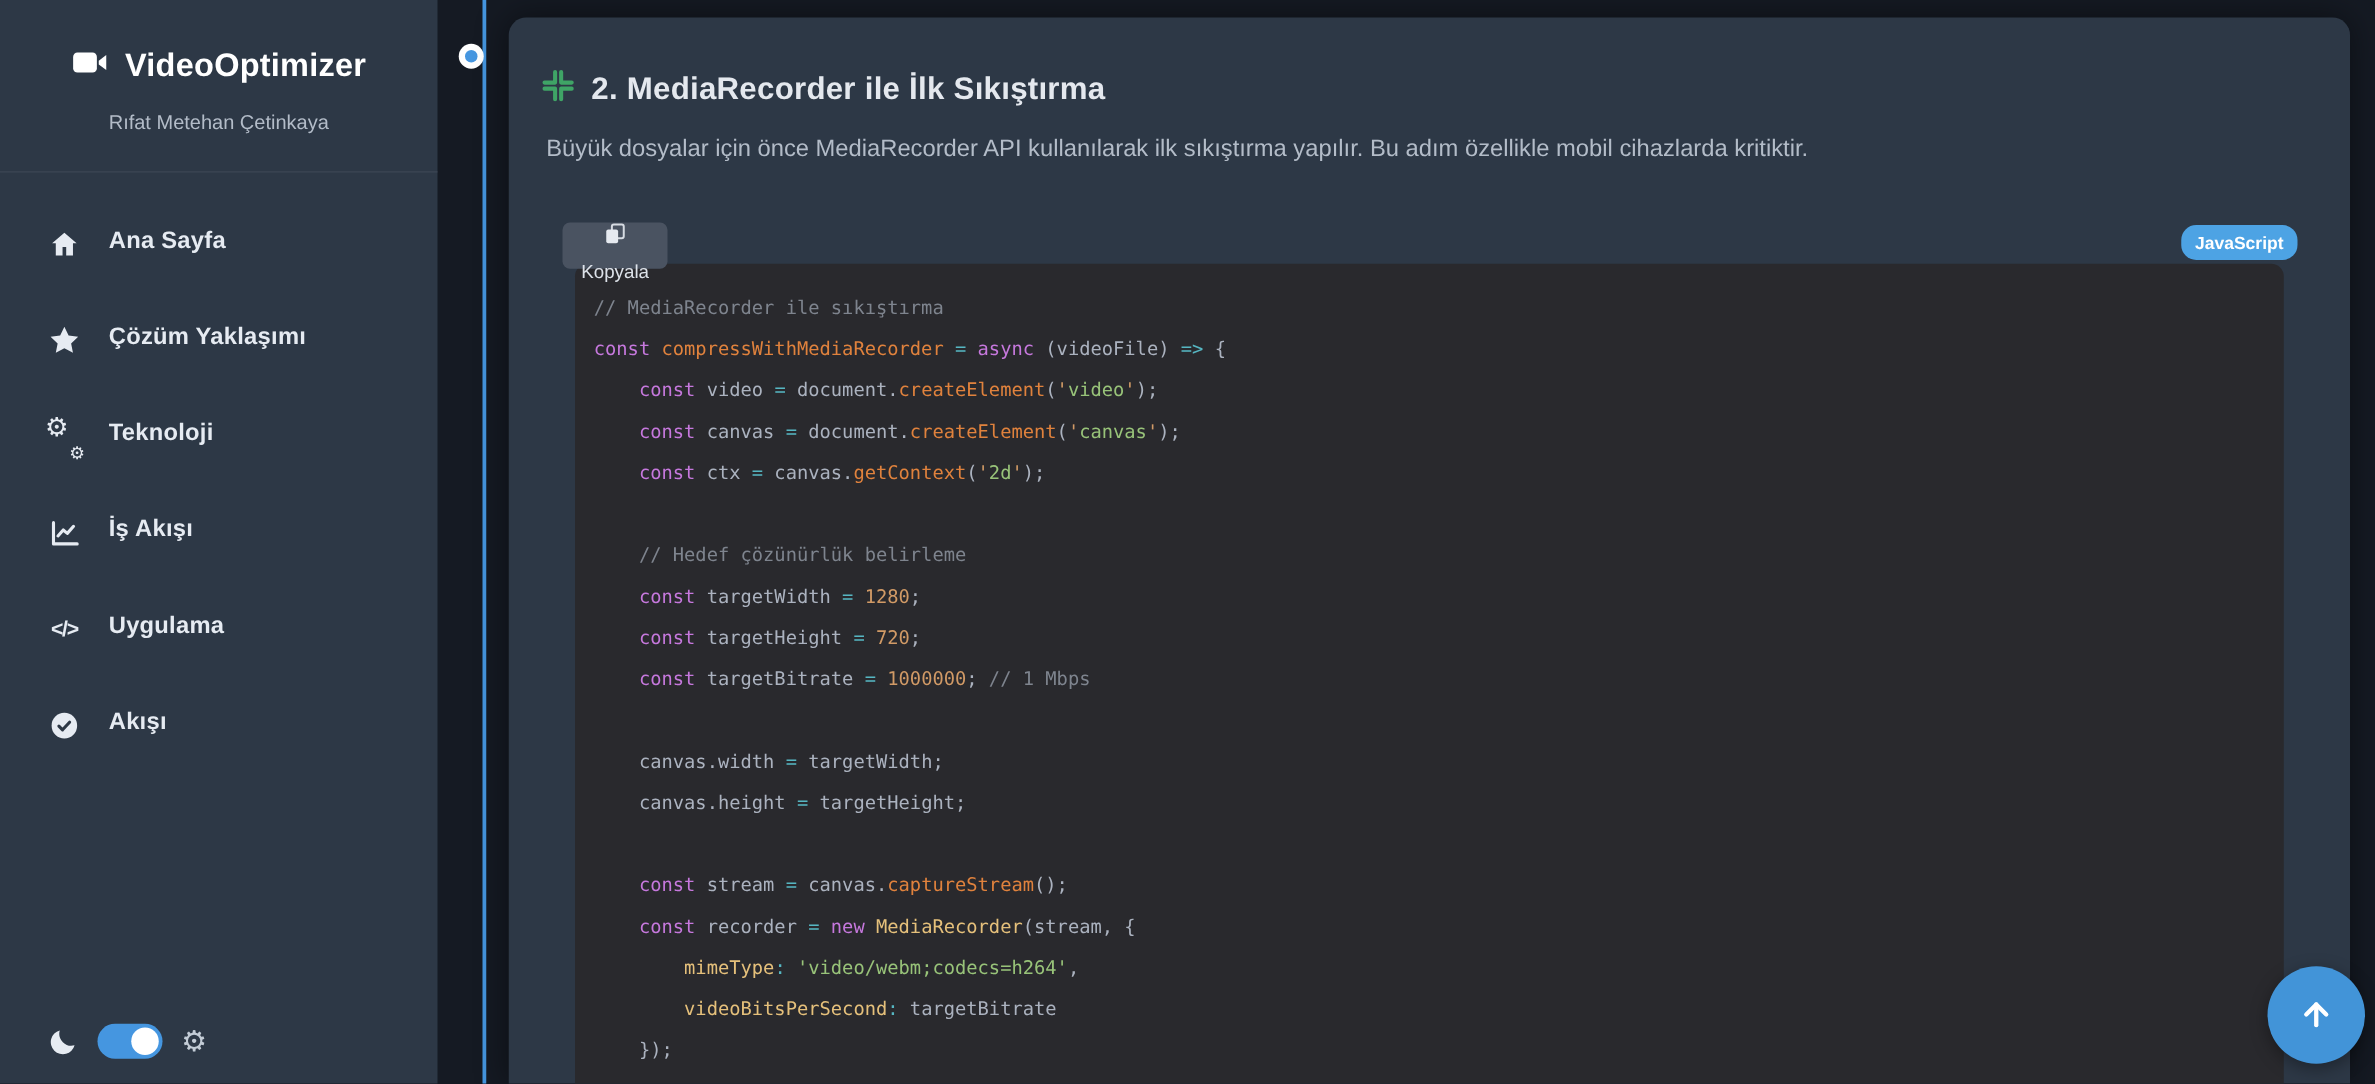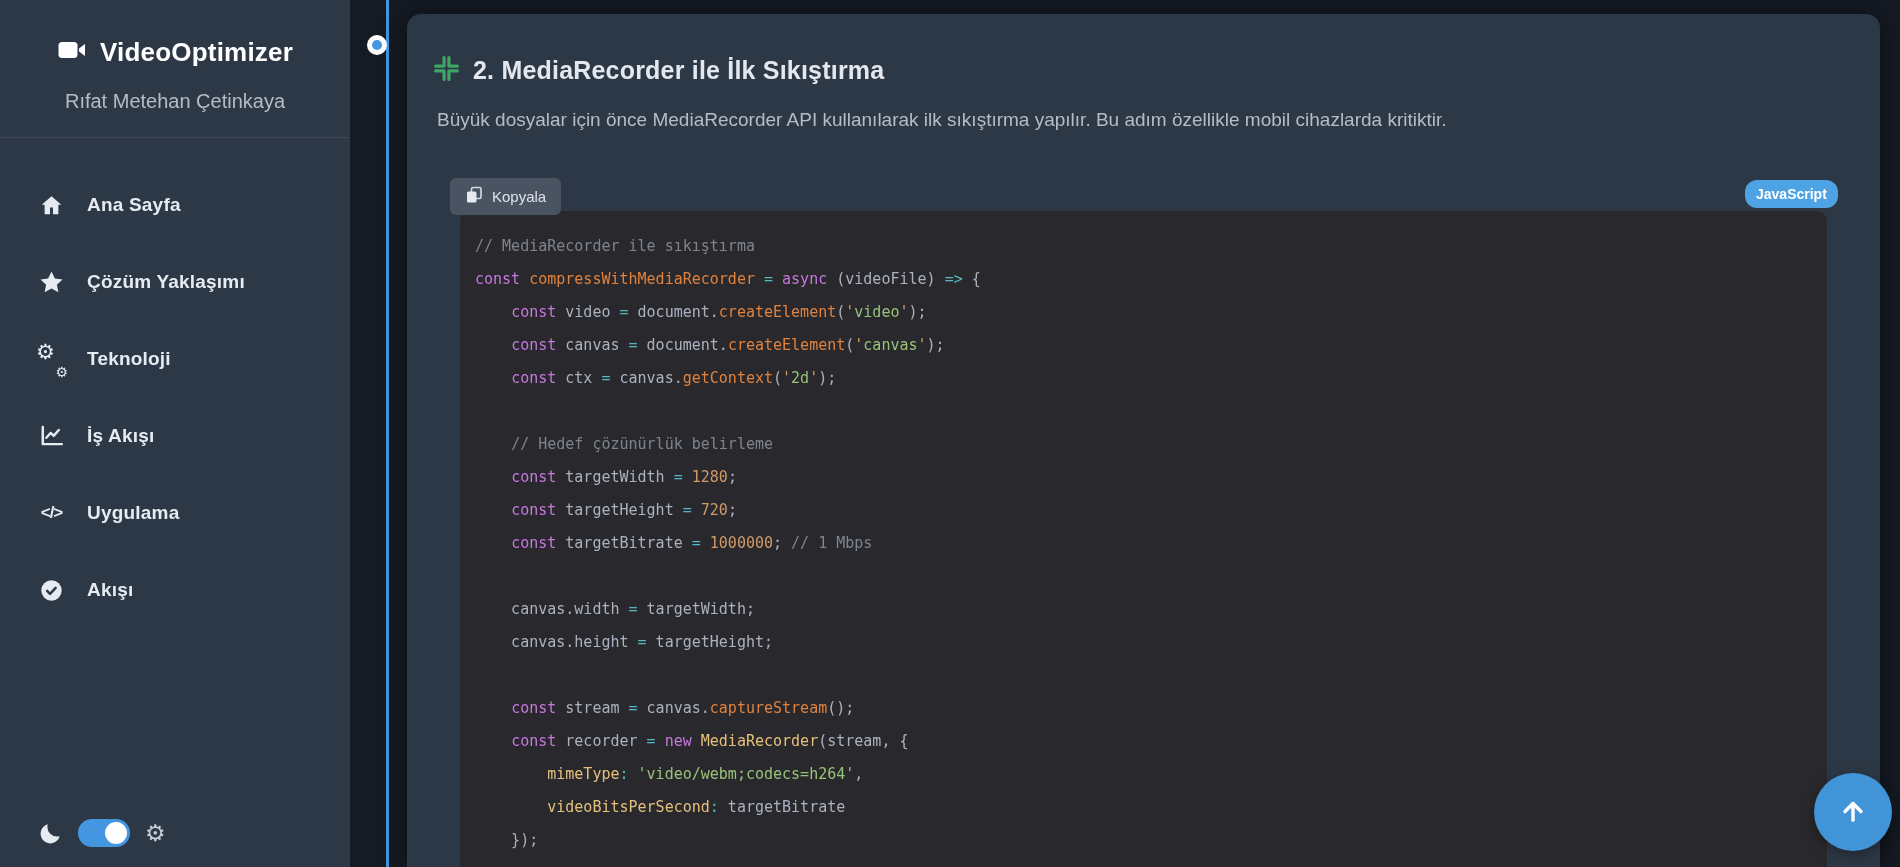--- a/index.html
+++ b/index.html
@@ -3,24 +3,24 @@
 <meta charset="utf-8">
 <style>
   * { margin:0; padding:0; box-sizing:border-box; }
   html,body { width:1900px; height:867px; overflow:hidden; background:var(--page_bg,#151a23); font-family:"Liberation Sans",sans-serif; }
   .stage { position:relative; width:1900px; height:867px; background:var(--page_bg,#151a23); }
 
   
   .sidebar { position:absolute; left:0; top:0; width:350px; height:867px; background:var(--sidebar_bg,#2d3846); z-index:3; }
   .brand-row { position:absolute; top:30px; left:0; width:100%; height:44px; display:flex; align-items:center; justify-content:center; gap:13px; }
   .brand-title { font-size:26px; font-weight:700; color:#ffffff; letter-spacing:.2px; }
-  .author { position:absolute; top:90px; left:0; width:100%; text-align:center; font-size:20px; color:var(--text_secondary,#b3bcc8); }
+  .author { position:absolute; top:90px; left:0; width:100%; text-align:center; font-size:16px; color:var(--text_secondary,#b3bcc8); }
   .divider { position:absolute; top:137px; left:0; width:100%; height:1px; background:var(--divider,#3d4654); }
   .nav { position:absolute; top:182px; left:0; width:100%; display:flex; flex-direction:column; gap:31px; }
-  .nav-item { height:46px; display:flex; align-items:center; gap:22px; padding-left:38px; cursor:pointer; color:var(--text_primary,#e6ebf2); }
+  .nav-item { height:46px; display:flex; align-items:flex-start; gap:22px; padding-left:38px; cursor:pointer; color:var(--text_primary,#e6ebf2); }
   .nav-ico { width:27px; height:27px; display:flex; align-items:center; justify-content:center; position:relative; flex:0 0 27px; }
   .nav-label { font-size:19px; font-weight:600; letter-spacing:.2px; }
   .code-glyph { font-size:17px; font-weight:700; color:#e6ebf2; font-family:"Liberation Sans",sans-serif; letter-spacing:-1px; }
   .gear-big { position:absolute; left:-2px; top:-6px; font-size:21px; color:#e6ebf2; }
   .gear-small { position:absolute; right:-3px; bottom:-7px; font-size:14px; color:#e6ebf2; }
   .theme-row { position:absolute; top:815px; left:38px; height:36px; display:flex; align-items:center; gap:15px; }
   .moon { width:25px; height:25px; }
   .toggle { position:relative; width:52px; height:28px; border-radius:14px; background:var(--accent,#4596e0); cursor:pointer; }
   .toggle-knob { position:absolute; right:3px; top:3px; width:22px; height:22px; border-radius:50%; background:#ffffff; }
   .gear-glyph { font-size:23px; color:#c3ccd6; line-height:1; cursor:pointer; }
@@ -31,21 +31,21 @@
   .timeline-dot::after { content:""; width:10px; height:10px; border-radius:50%; background:var(--accent,#4596e0); }
 
   
   .card { position:absolute; left:407px; top:14px; width:1473px; height:853px; background:var(--card_bg,#2d3846); border-radius:14px 14px 0 0; box-shadow:0 0 26px rgba(0,0,0,.45); z-index:2; }
   .title-row { position:absolute; left:25px; top:40px; display:flex; align-items:center; gap:12px; }
   .section-title { font-size:25px; font-weight:700; color:#e4e8ee; letter-spacing:.2px; }
   .section-sub { position:absolute; left:30px; top:95px; font-size:19px; color:var(--text_secondary,#b3bcc8); }
 
   
   .code-wrap { position:absolute; left:53px; top:197px; width:1367px; height:656px; background:var(--code_bg,#29292d); border-radius:10px 10px 0 0; }
-  .copy-btn { position:absolute; left:43px; top:164px; z-index:4; display:flex; align-items:center; gap:9px; height:37px; padding:0 15px; background:var(--button_bg,#4a5361); border:none; border-radius:6px; color:#dde2e9; font-size:15px; font-family:"Liberation Sans",sans-serif; cursor:pointer; }
+  .copy-btn { position:absolute; left:43px; top:164px; z-index:4; display:flex; align-items:center; gap:9px; height:37px; padding:0 15px; background:var(--button_bg,#4a5361); border:none; border-radius:6px; color:#dde2e9; font-size:15px; font-family:"Liberation Sans",sans-serif; cursor:pointer;flex-direction:column; }
   .lang-badge { position:absolute; left:1338px; top:166px; z-index:4; height:28px; display:flex; align-items:center; padding:0 11px; background:var(--badge,#4da3e4); border-radius:12px; color:#ffffff; font-size:14px; font-weight:700; }
   .code-content { padding:19px 0 0 15px; font-family:"DejaVu Sans Mono","Liberation Mono",monospace; font-size:15px; line-height:33px; white-space:pre; color:var(--tok_default,#abb2bf); }
   .code-line { height:33px; }
   .tok-d { color:var(--tok_default,#abb2bf); }
   .tok-c { color:var(--tok_comment,#7e848e);text-align:center; }
   .tok-k { color:var(--tok_keyword,#c678dd); }
   .tok-f { color:var(--tok_func,#e0823d); }
   .tok-n { color:var(--tok_number,#d19a66); }
   .tok-s { color:var(--tok_string,#98c379); }
   .tok-y { color:var(--tok_classname,#e5c07b);margin-top:26px; }

